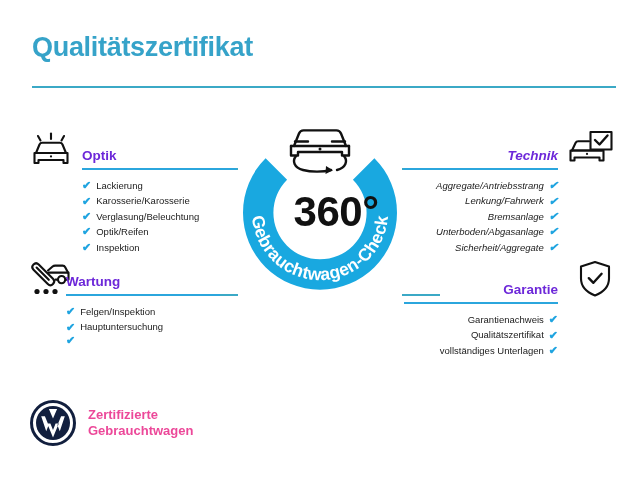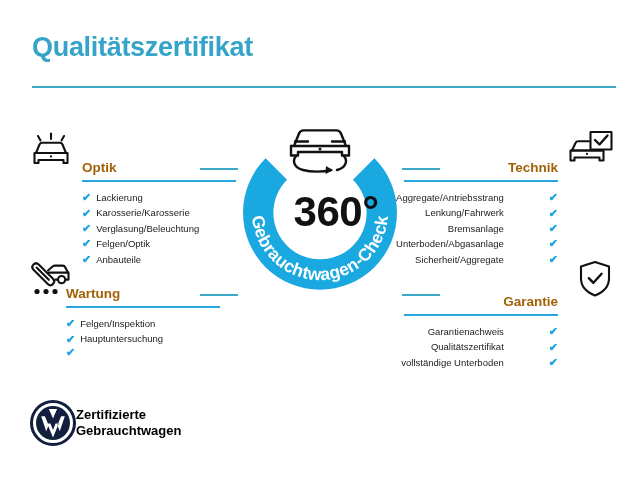--- a/index.html
+++ b/index.html
@@ -40,24 +40,23 @@
     background: #3ba9c6;
   }
 
   
   .quad {
     position: absolute;
   }
   .quad-title {
     font-size: 13.5px;
     font-weight: bold;
-    color: #a16207;
+    color: #6d28d9;
     line-height: 16px;
     white-space: nowrap;
-    margin-top: 12px;
   }
   .quad-rule {
     height: 2px;
     background: #2ba6dd;
     margin-top: 4px;
   }
   .quad-list {
     list-style: none;
     margin: 8px 0 0 0;
     padding: 0;
@@ -77,27 +76,27 @@
     line-height: 1;
   }
 
   
   .quad.left .quad-title { text-align: left; }
   .quad.left .quad-list li { justify-content: flex-start; }
   .quad.left .check { margin-right: 5px; }
 
   
   .quad.right .quad-title { text-align: right; }
-  .quad.right .quad-list li { justify-content: flex-end; gap: 40px; }
+  .quad.right .quad-list li { justify-content: flex-end; }
   .quad.right .check { margin-left: 5px; }
 
   
   #quad-optik    { left: 82px;  top: 148px; width: 154px; }
   #quad-wartung  { left: 66px;  top: 274px; width: 154px; }
-  #quad-technik  { left: 404px; top: 148px; width: 154px; }
+  #quad-technik  { left: 404px; top: 148px; width: 154px; font-style: italic; }
   #quad-garantie { left: 404px; top: 282px; width: 154px; }
 
   
   .mid-rule {
     position: absolute;
     height: 2px;
     background: #3ba9c6;
   }
   #mid-rule-tl { left: 200px; top: 168px; width: 38px; }
   #mid-rule-tr { left: 402px; top: 168px; width: 38px; }
@@ -149,24 +148,24 @@
   
   #footer-logo {
     position: absolute;
     left: 30px;
     top: 400px;
     display: flex;
     align-items: center;
   }
   #vw-mark { width: 46px; height: 46px; }
   #footer-text {
-    margin-left: 0;
+    margin-left: 12px;
     font-size: 13px;
     font-weight: bold;
-    color: #000000;
+    color: #ec4899;
     line-height: 16px;
     white-space: nowrap;
   }
 </style>
 </head>
 <body>
 
 <div id="certificate">
 
   <div class="page-title">Qualitätszertifikat</div>
@@ -200,25 +199,25 @@
       <li>
         <span class="check">✔</span>
         <span>Karosserie/Karosserie</span>
       </li>
       <li>
         <span class="check">✔</span>
         <span>Verglasung/Beleuchtung</span>
       </li>
       <li>
         <span class="check">✔</span>
-        <span>Felgen/Optik</span>
-      </li>
-      <li>
-        <span class="check">✔</span>
-        <span>Anbauteile</span>
+        <span>Optik/Reifen</span>
+      </li>
+      <li>
+        <span class="check">✔</span>
+        <span>Inspektion</span>
       </li>
     </ul>
   </div>
 
   <span class="quad-icon" id="icon-wartung">
     <svg viewBox="0 0 46 40" width="46" height="40" fill="none" stroke="#111111" stroke-width="2.1" stroke-linecap="round" stroke-linejoin="round">
       <path d="M5.5 7.5 C7 6 9.2 6 10.7 7.5 L25 21.8 C26.5 23.3 26.5 25.5 25 27 C23.5 28.5 21.3 28.5 19.8 27 L5.5 12.7 C4 11.2 4 9 5.5 7.5 Z"></path>
       <path d="M8.6 10.6 L20.8 22.8"></path>
       <path d="M20 13.5 L24.6 9.5 C25.3 8.9 26.2 8.6 27.1 8.6 L34.6 8.6 C35.7 8.6 36.7 9.2 37.2 10.2 L40 15.6"></path>
       <path d="M27.5 22.6 L40.5 22.6 L40.5 15.6 L20.5 15.6"></path>
@@ -298,21 +297,21 @@
     <ul class="quad-list">
       <li>
         <span>Garantienachweis</span>
         <span class="check">✔</span>
       </li>
       <li>
         <span>Qualitätszertifikat</span>
         <span class="check">✔</span>
       </li>
       <li>
-        <span>vollständige Unterboden</span>
+        <span>vollständiges Unterlagen</span>
         <span class="check">✔</span>
       </li>
     </ul>
   </div>
 
   <div id="badge">
     <svg viewBox="0 0 188 188" width="188" height="188">
       <defs>
         <path id="curve-bottom" d="M 26 94 A 68 68 0 0 0 162 94"></path>
       </defs>

